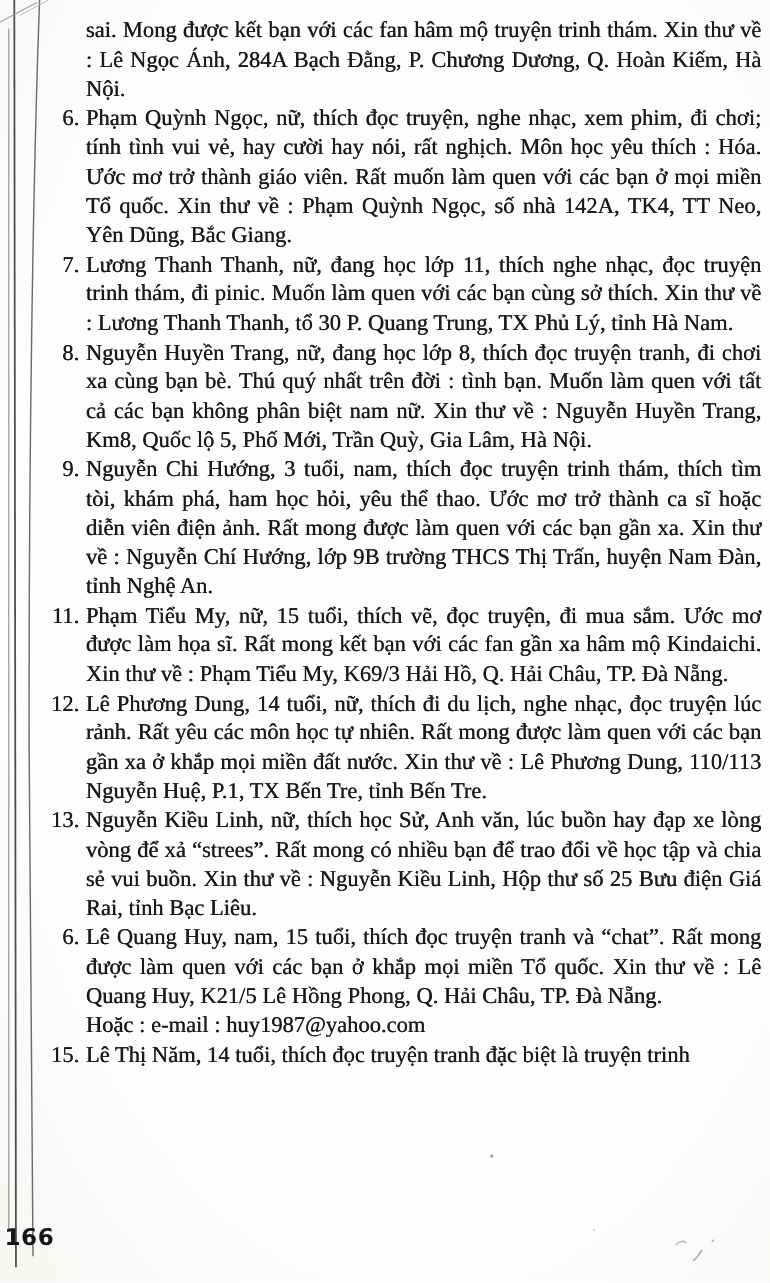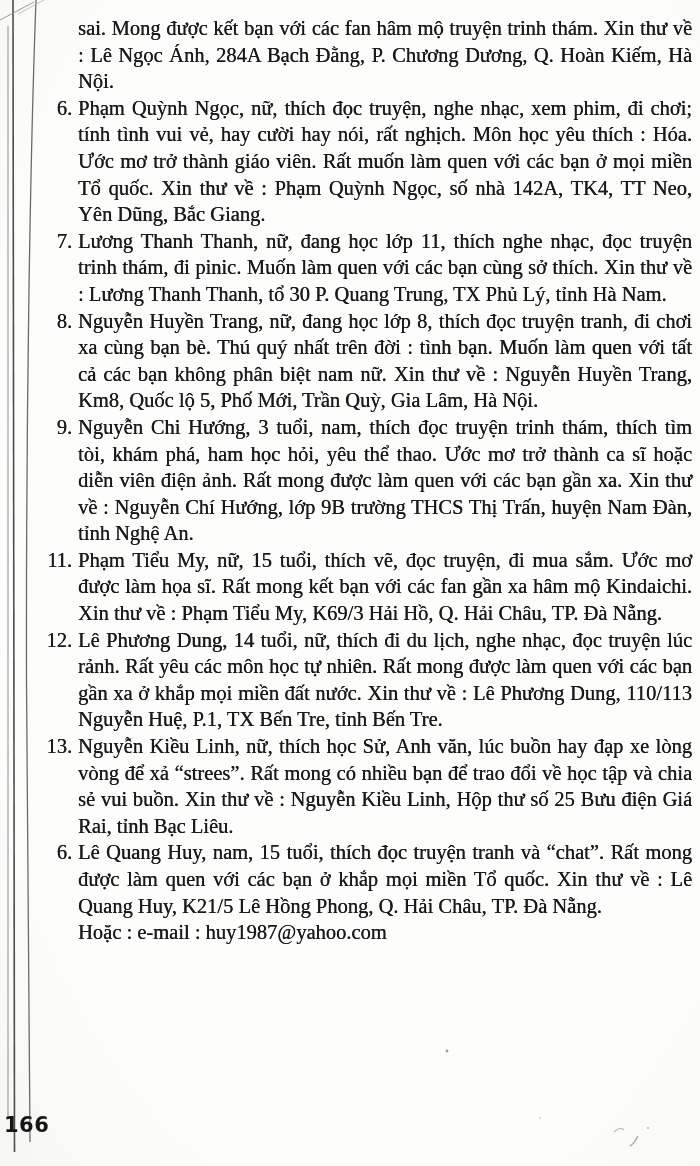--- a/index.html
+++ b/index.html
@@ -115,18 +115,22 @@
       <span class="entry-num">13.</span>
       <span class="entry-text">Nguyễn Kiều Linh, nữ, thích học Sử, Anh văn, lúc buồn hay đạp xe lòng vòng để xả “strees”. Rất mong có nhiều bạn để trao đổi về học tập và chia sẻ vui buồn. Xin thư về : Nguyễn Kiều Linh, Hộp thư số 25 Bưu điện Giá Rai, tỉnh Bạc Liêu.</span>
     </div>
 
     <div class="entry">
       <span class="entry-num">6.</span>
       <span class="entry-text">Lê Quang Huy, nam, 15 tuổi, thích đọc truyện tranh và “chat”. Rất mong được làm quen với các bạn ở khắp mọi miền Tổ quốc. Xin thư về : Lê Quang Huy, K21/5 Lê Hồng Phong, Q. Hải Châu, TP. Đà Nẵng.
 Hoặc : e-mail : huy1987@yahoo.com</span>
     </div>
 
+    <div class="entry">
+      <span class="entry-num">15.</span>
+      <span class="entry-text">Lê Thị Năm, 14 tuổi, thích đọc truyện tranh đặc biệt là truyện trinh</span>
+    </div>
 
   </div>
 
   <div class="page-number">166</div>
 
 </div>
 
 </body></html>

